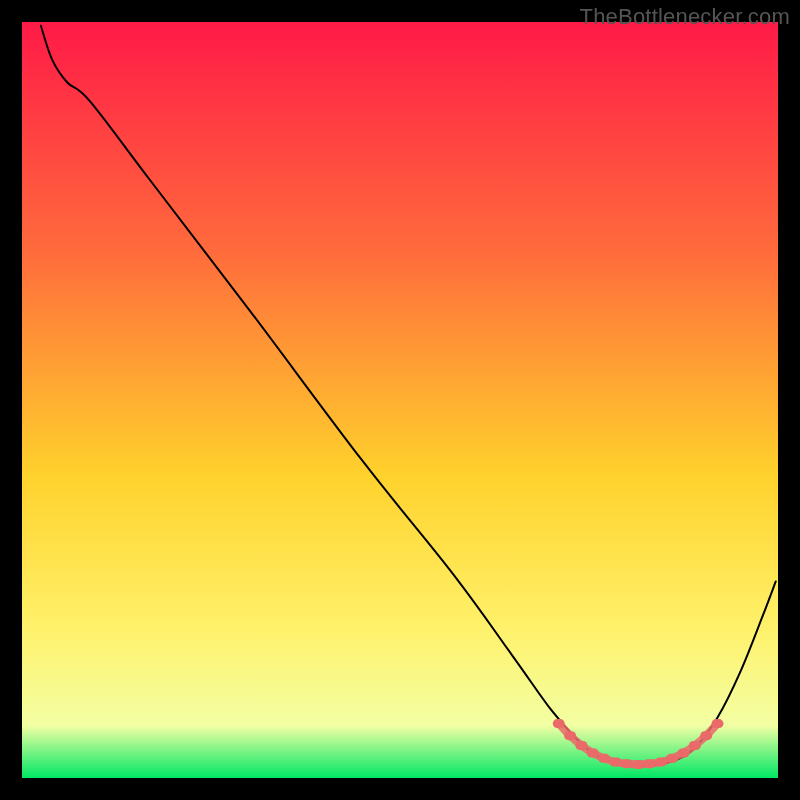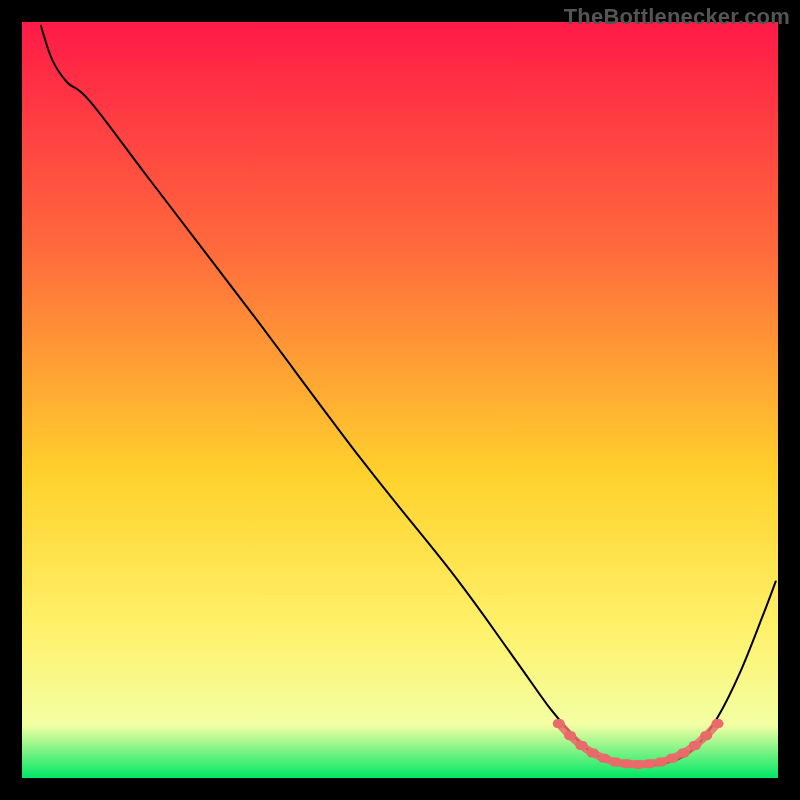--- a/index.html
+++ b/index.html
@@ -26,21 +26,21 @@
   }
   .plot svg {
     display: block;
   }
   .watermark {
     position: absolute;
     top: 4px;
     right: 10px;
     color: #555;
     font-size: 22px;
-    font-weight: 700;
+    font-weight: 400;
     letter-spacing: 0.2px;
     user-select: none;
     margin-left: 16px;
   }
 </style>
 </head>
 <body>
 
 <div class="stage">
   <div class="plot">

